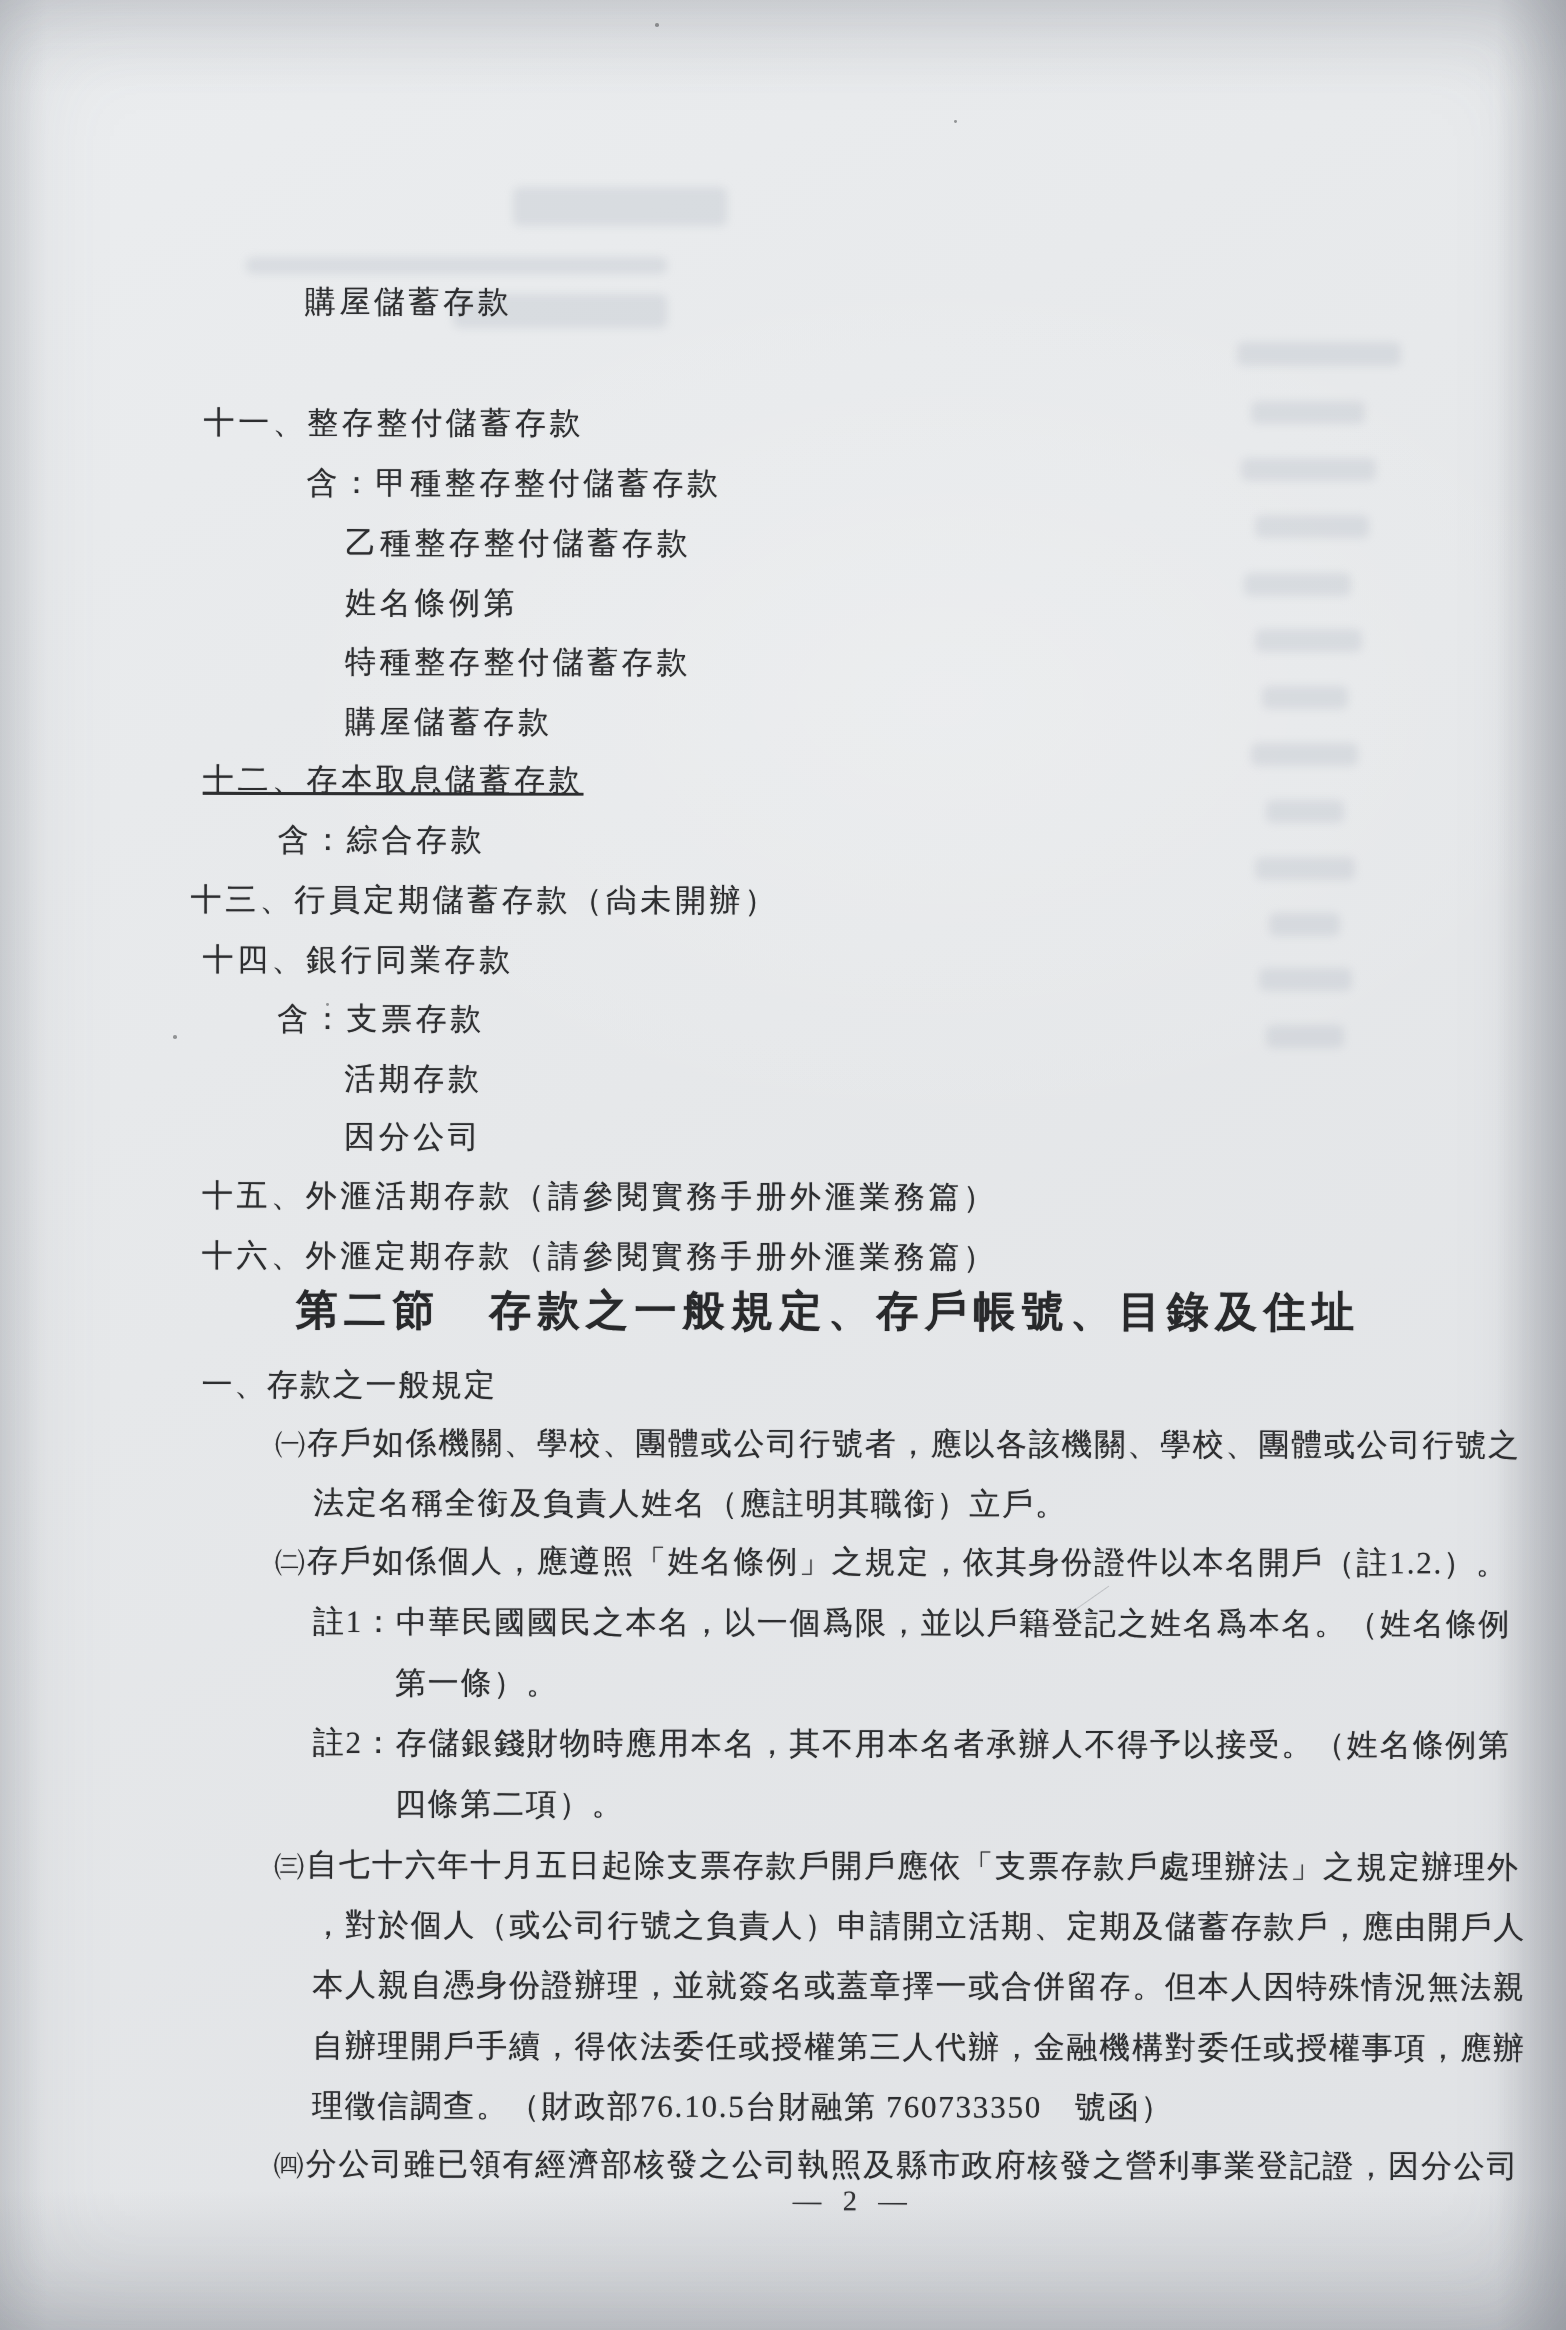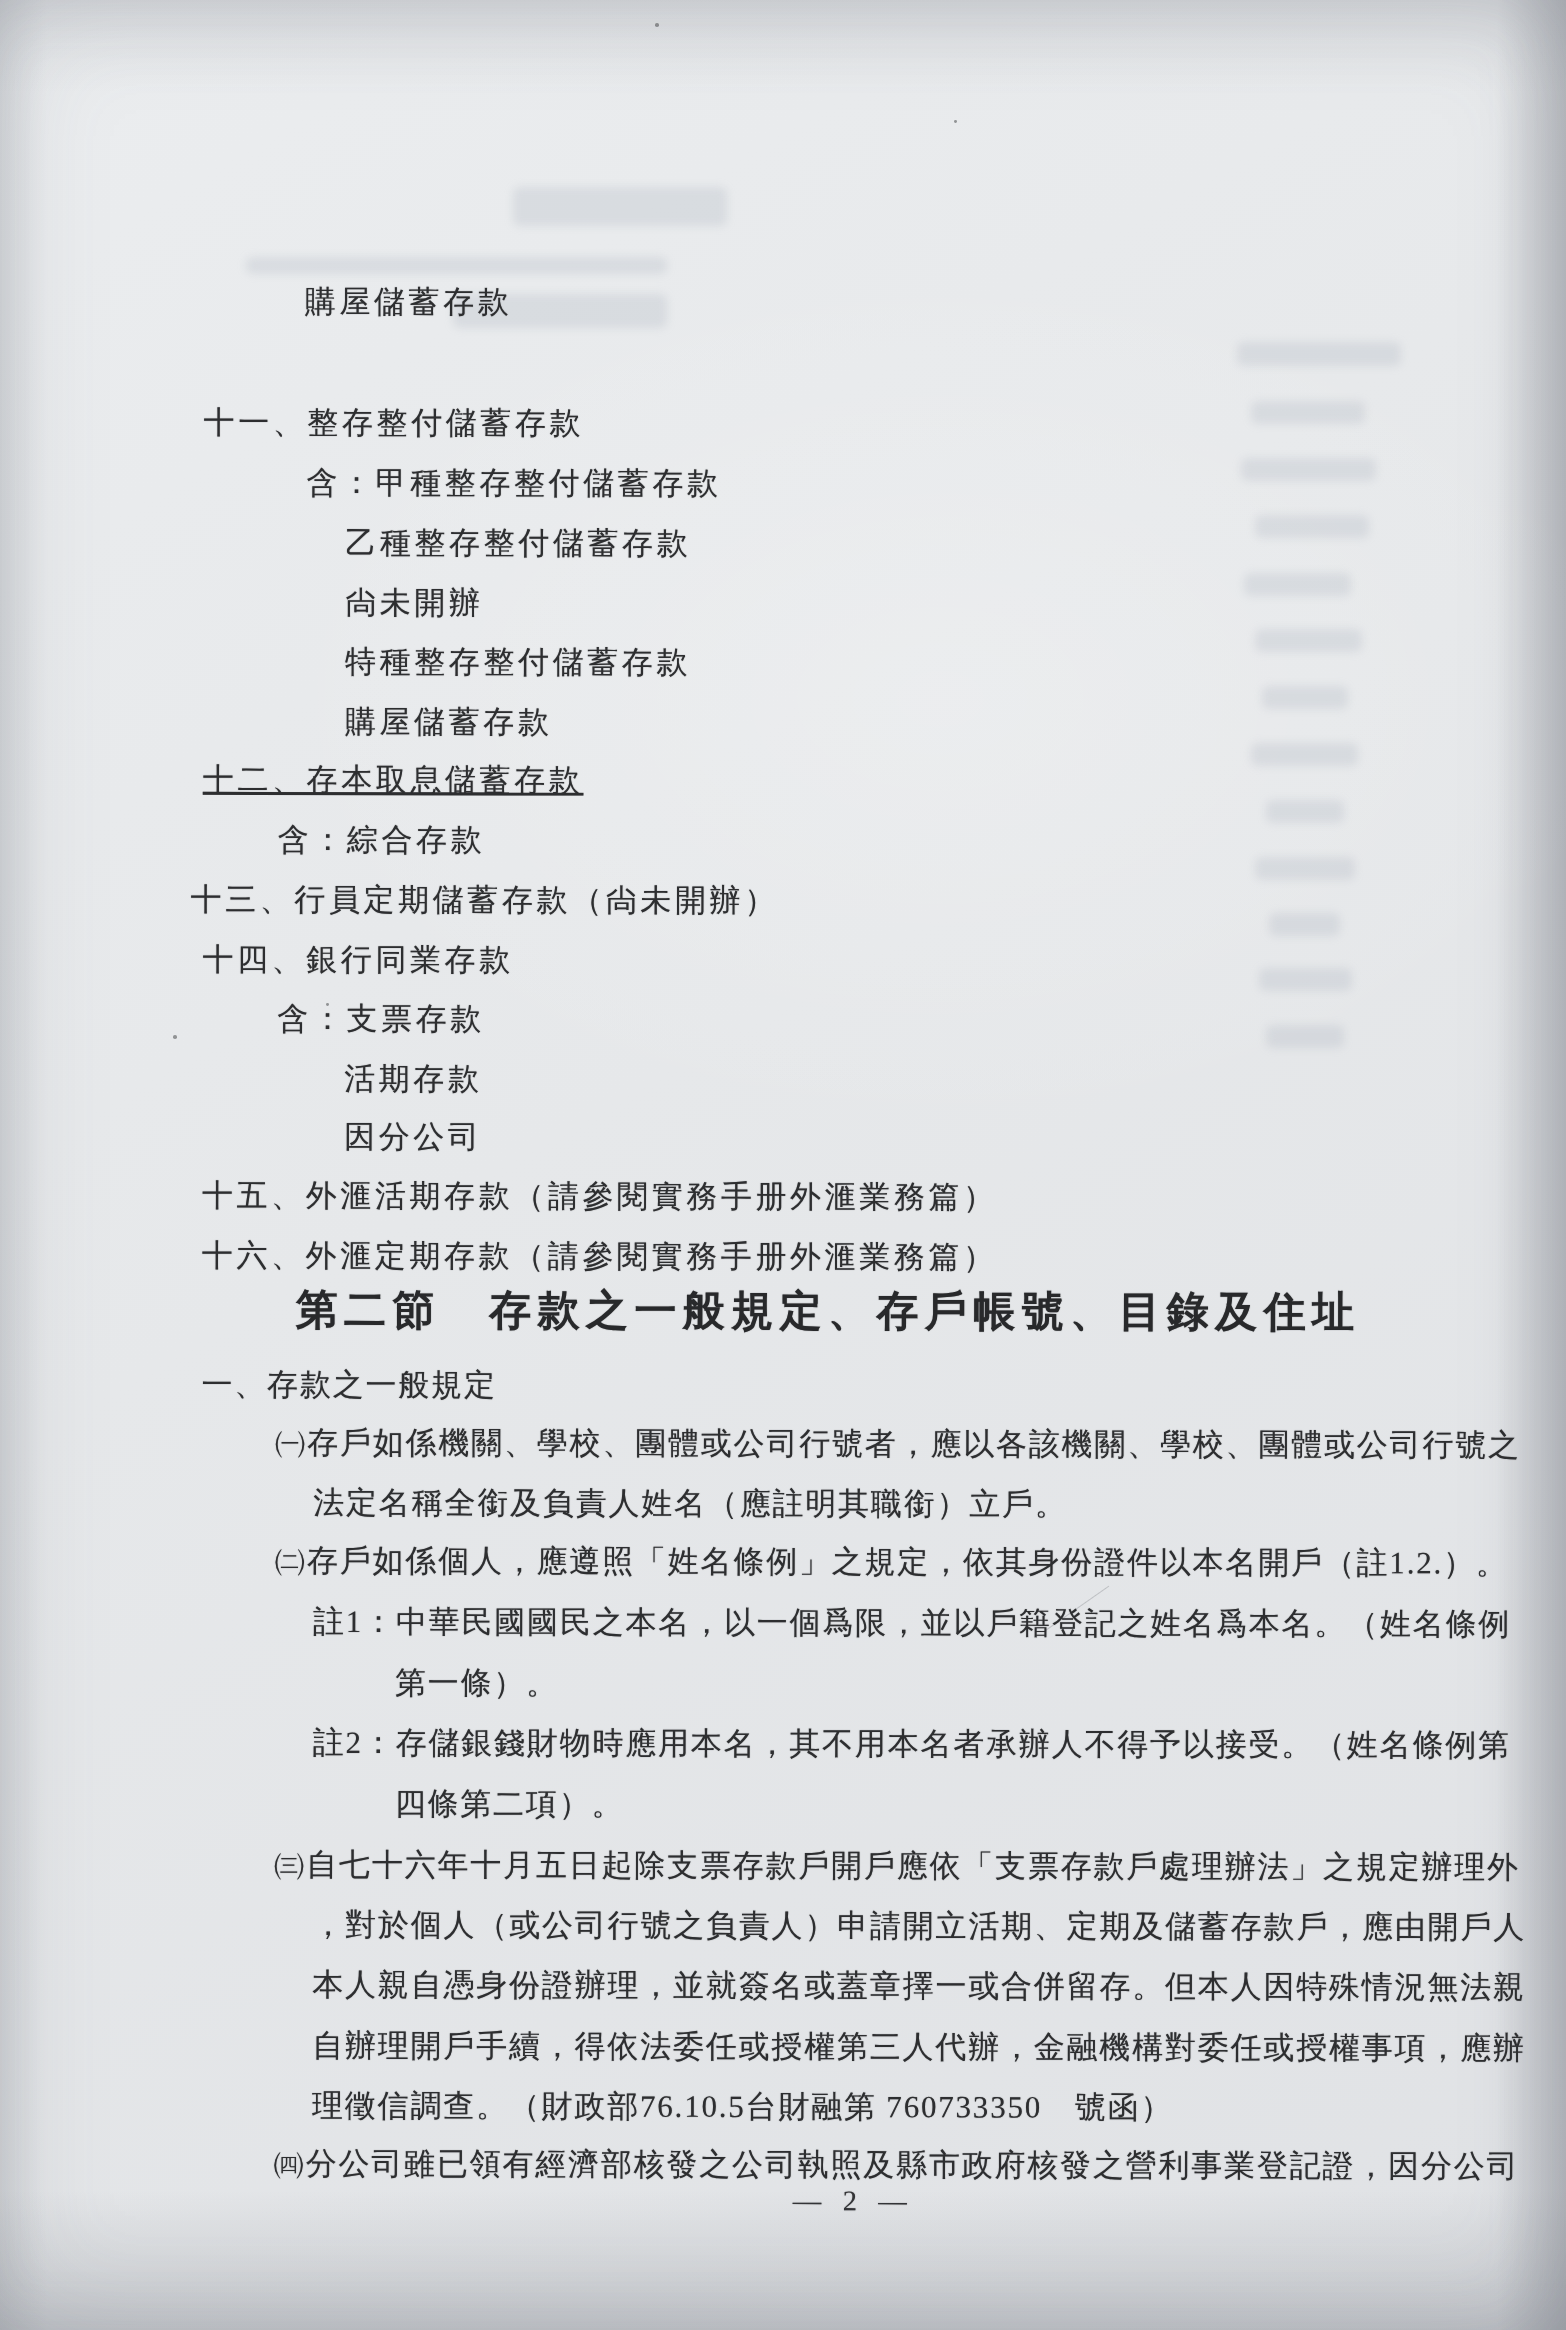--- a/index.html
+++ b/index.html
@@ -69,21 +69,21 @@
   <div class="speck" style="left:173px;top:1035px;width:3.6px;height:3.6px;"></div>
   <div class="speck" style="left:326px;top:1003px;width:2.9px;height:2.9px;"></div>
   <div class="crease" style="left:1038px;top:1608px;"></div>
 
   <div class="content">
 
     <div class="line" style="top:285px;left:303px;">購屋儲蓄存款</div>
     <div class="line" style="top:406px;left:202px;">十一、整存整付儲蓄存款</div>
     <div class="line" style="top:466px;left:277px;margin-left:28px;">含：甲種整存整付儲蓄存款</div>
     <div class="line" style="top:526px;left:344px;">乙種整存整付儲蓄存款</div>
-    <div class="line" style="top:586px;left:344px;">尙未開辦</div>
+    <div class="line" style="top:586px;left:344px;">姓名條例第</div>
     <div class="line" style="top:645px;left:344px;">特種整存整付儲蓄存款</div>
     <div class="line" style="top:705px;left:344px;">購屋儲蓄存款</div>
     <div class="line" style="top:763px;left:202px;text-decoration:underline;">十二、存本取息儲蓄存款</div>
     <div class="line" style="top:823px;left:277px;">含：綜合存款</div>
     <div class="line" style="top:883px;left:190px;">十三、行員定期儲蓄存款（尙未開辦）</div>
     <div class="line" style="top:943px;left:202px;">十四、銀行同業存款</div>
     <div class="line" style="top:1002px;left:277px;">含：支票存款</div>
     <div class="line" style="top:1062px;left:344px;">活期存款</div>
     <div class="line" style="top:1120px;left:344px;">因分公司</div>
     <div class="line" style="top:1179px;left:202px;">十五、外滙活期存款（請參閱實務手册外滙業務篇）</div>

